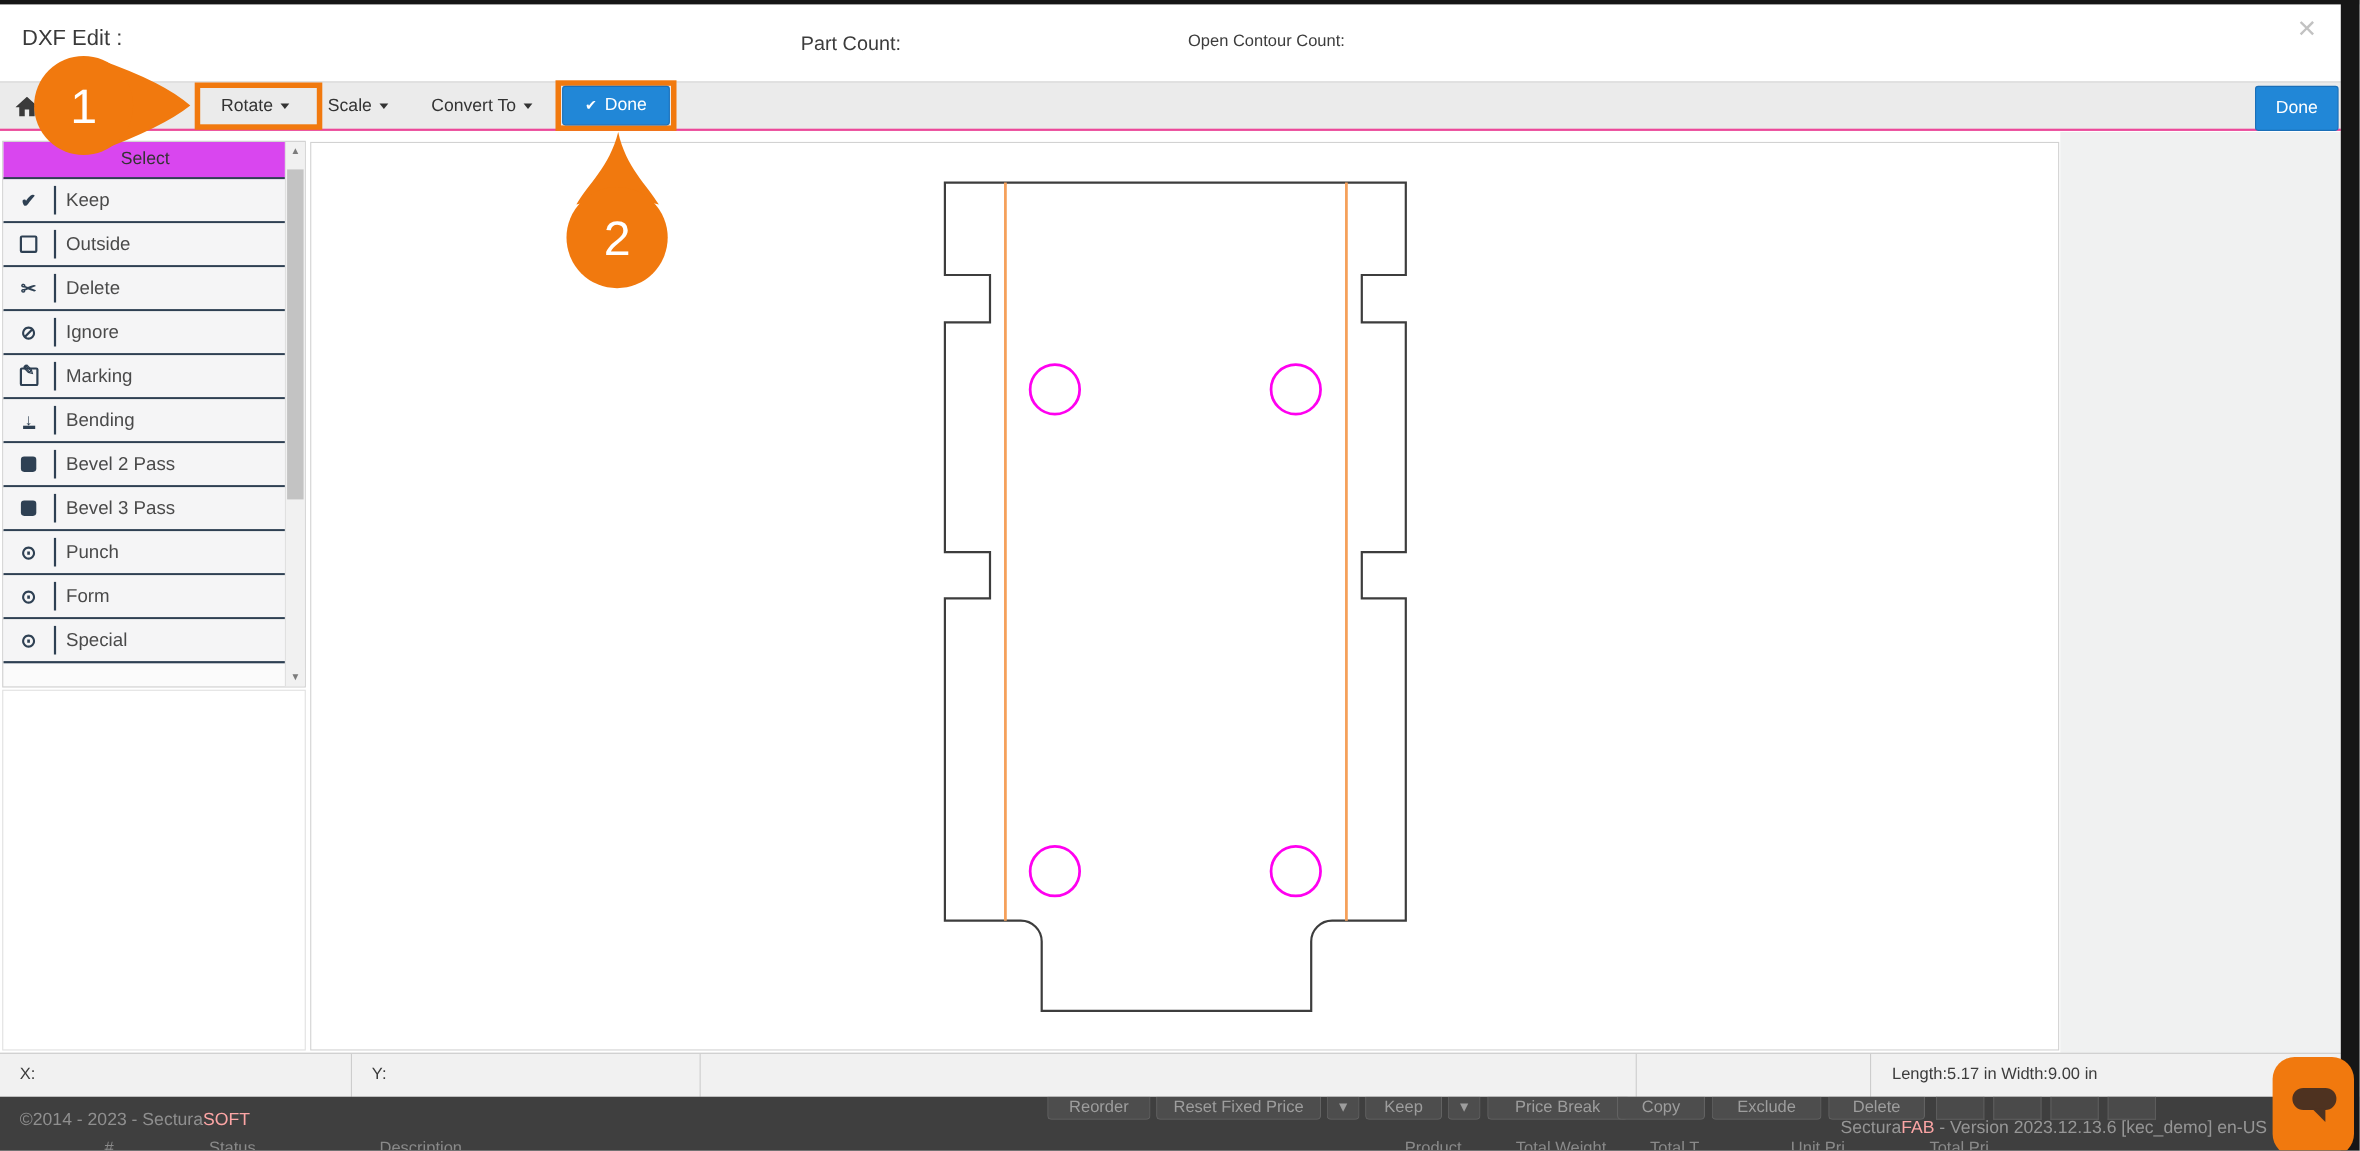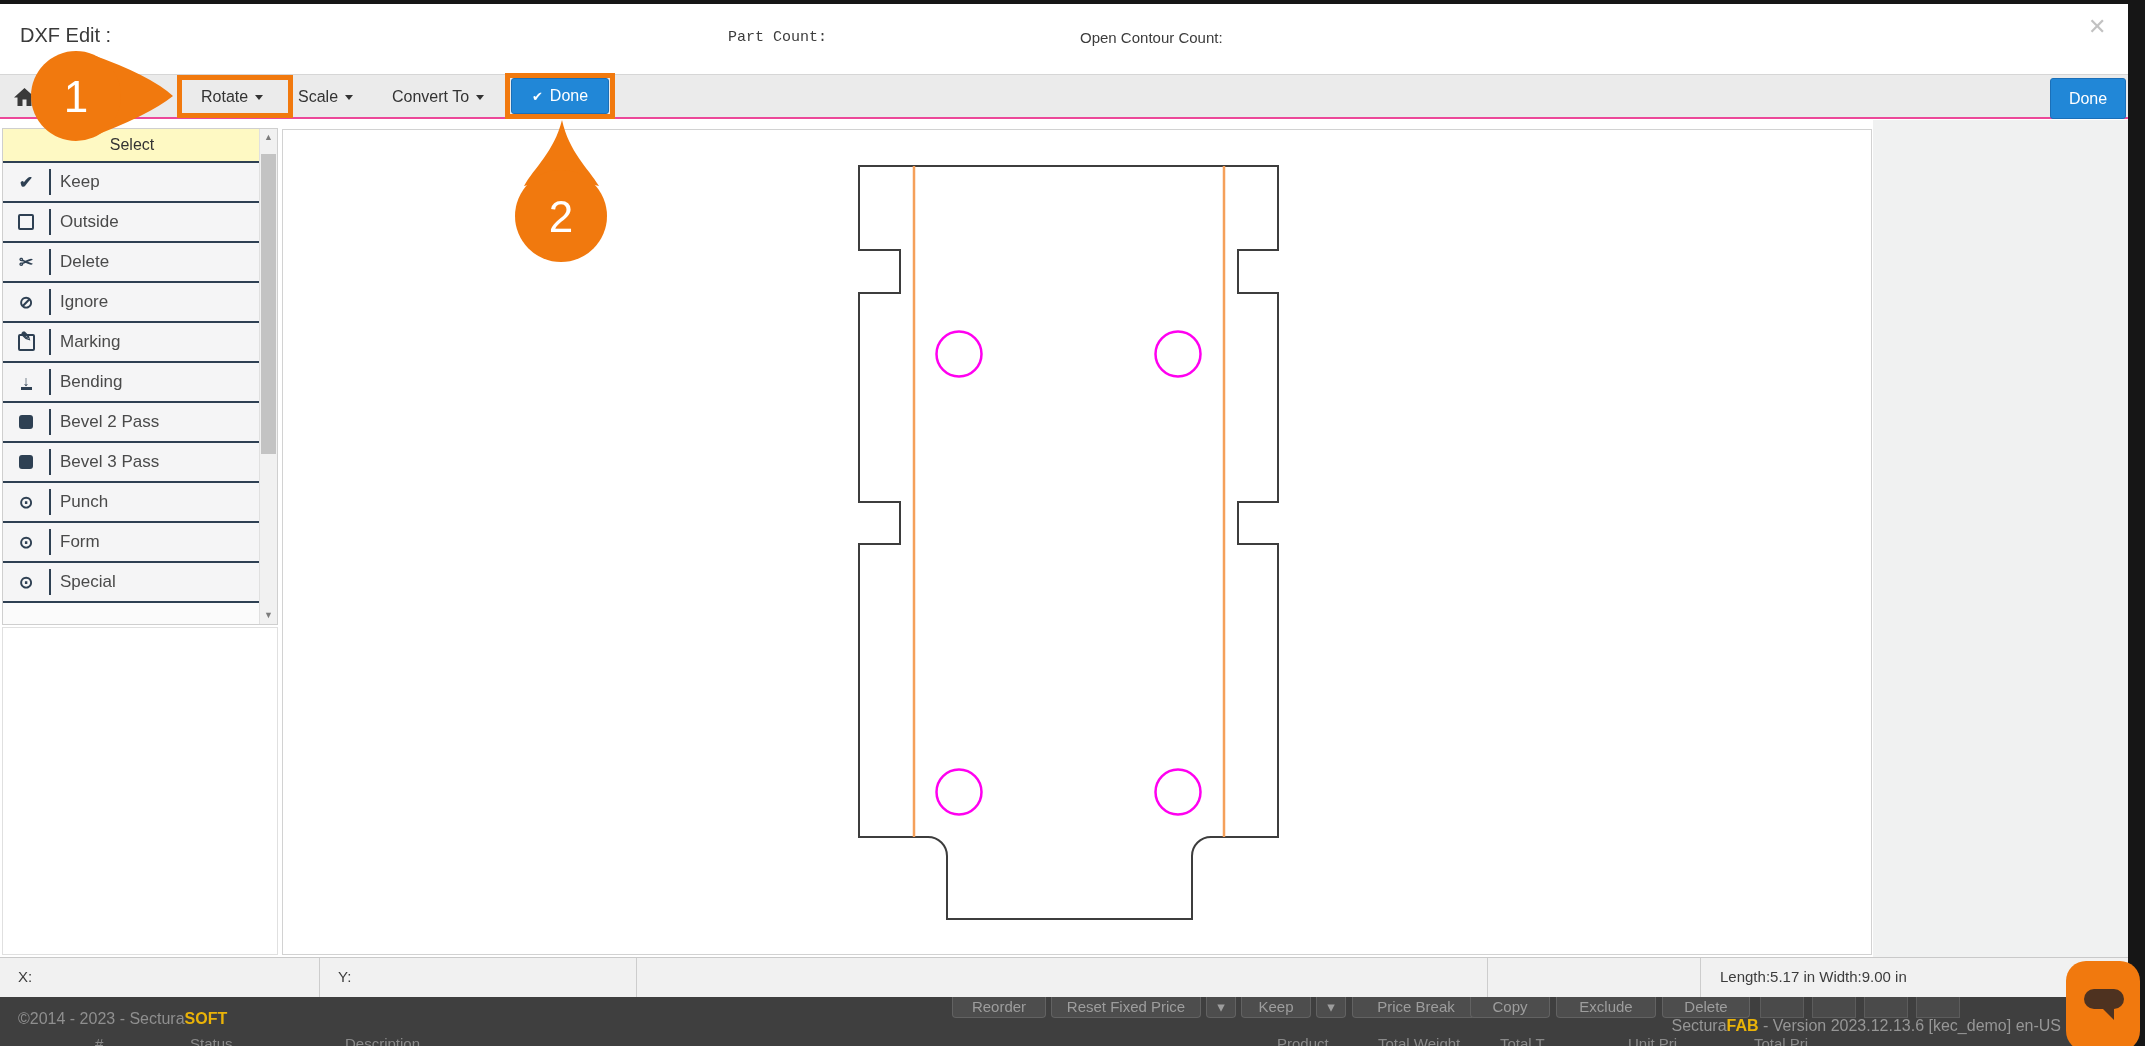--- a/index.html
+++ b/index.html
@@ -6,21 +6,21 @@
   #app{position:relative;width:2145px;height:1046px;background:#fff;overflow:hidden;
        font-family:"Liberation Sans",sans-serif;color:#333;}
   .abs{position:absolute;}
 
   
   .edge-top{left:0;top:0;width:2145px;height:4px;background:#161616;}
   .edge-right{left:2128px;top:0;width:17px;height:1046px;background:#161616;z-index:40;}
 
   
   .hdr-title{left:20px;top:24px;font-size:20px;color:#3a3a3a;}
-  .hdr-part{left:728px;top:29px;font-size:15px;color:#3c3c3c;font-family:Liberation Mono, monospace;}
+  .hdr-part{left:728px;top:29px;font-size:18px;color:#3c3c3c;}
   .hdr-contour{left:1080px;top:29px;font-size:15px;color:#3c3c3c;}
   .hdr-close{left:2088px;top:16px;font-size:22px;color:#c2c2c2;cursor:pointer;line-height:1;}
 
   
   .toolbar{left:0;top:74px;width:2128px;height:45px;background:#ebebeb;
            border-top:1px solid #d6d6d6;border-bottom:2px solid #ec4899;box-sizing:border-box;}
   .tb-item{position:absolute;top:0;height:43px;line-height:43px;font-size:16px;color:#333;white-space:nowrap;}
   .caret{display:inline-block;width:0;height:0;border-left:4px solid transparent;
          border-right:4px solid transparent;border-top:5px solid #333;margin-left:7px;vertical-align:middle;}
   .home-svg{position:absolute;left:14px;top:13px;}
@@ -30,21 +30,21 @@
   .box-done{left:505px;top:73px;width:110px;height:46px;}
   .btn-blue{position:absolute;background:var(--blue,#2187d7);border:1px solid #1a6fb8;color:#fff;
             font-size:16px;text-align:center;box-sizing:border-box;border-radius:3px;cursor:pointer;}
   .btn-done-tb{left:511px;top:78px;width:98px;height:36px;line-height:34px;z-index:31;}
   .btn-done-right{left:2050px;top:78px;width:76px;height:41px;line-height:39px;}
   .chk{font-size:13px;margin-right:7px;}
 
   
   .side-list{left:2px;top:128px;width:276px;height:497px;background:#fbfbfb;
              border:1px solid #cfcfcf;box-sizing:border-box;overflow:hidden;}
-  .side-head{height:32px;line-height:32px;text-align:center;font-size:16px;color:#333;background:#fef9c3;
+  .side-head{height:32px;line-height:32px;text-align:center;font-size:16px;color:#333;background:#d946ef;
              border-bottom:2px solid var(--sep,#2e4053);width:258px;}
   .side-row{position:relative;height:38px;background:#f5f5f6;border-bottom:2px solid var(--sep,#2e4053);
             width:258px;cursor:pointer;}
   .row-ic{position:absolute;left:0;top:0;width:46px;height:38px;display:flex;align-items:center;
           justify-content:center;color:var(--sep,#2e4053);font-size:17px;font-weight:bold;}
   .row-lb{position:absolute;left:46px;top:6px;bottom:6px;border-left:2px solid var(--sep,#2e4053);
           padding-left:9px;font-size:17px;color:#4a4a4a;display:flex;align-items:center;}
   .sq-outline{width:12px;height:12px;border:2px solid var(--sep,#2e4053);border-radius:2px;}
   .sq-fill{width:14px;height:14px;background:var(--sep,#2e4053);border-radius:3px;}
   .dl-ic{display:inline-block;border-bottom:3px solid var(--sep,#2e4053);padding:0 2px 0 2px;
@@ -71,21 +71,21 @@
   .st-txt{position:absolute;top:10px;font-size:15px;color:#3c3c3c;}
 
   
   .footer{left:0;top:997px;width:2145px;height:49px;background:#3f3f3f;overflow:hidden;z-index:5;}
   .g-btn{position:absolute;top:0;height:21px;background:#4d4d4d;border:1px solid #626262;border-top:none;
          border-radius:0 0 4px 4px;color:#9d9d9d;font-size:15px;text-align:center;line-height:20px;
          box-sizing:border-box;white-space:nowrap;padding:0 10px;}
   .g-sq{position:absolute;top:0;height:21px;width:44px;background:#4a4a4a;border:1px solid #5c5c5c;border-top:none;box-sizing:border-box;}
   .f-copy{position:absolute;left:18px;top:13px;font-size:16px;color:#8f8f8f;}
   .f-ver{position:absolute;right:84px;top:20px;font-size:16px;color:#969696;white-space:nowrap;}
-  .brand{color:#eab308;font-weight:bold;}
+  .brand{color:#fca5a5;font-weight:normal;}
   .f-th{position:absolute;top:38px;font-size:15px;color:#8a8a8a;white-space:nowrap;}
 
   
   .annot-svg{left:0;top:0;width:700px;height:300px;z-index:35;pointer-events:none;}
   .annot-fill{fill:var(--orange,#f1790e);}
   .annot-num{fill:#fff;font-size:44px;font-family:"Liberation Sans",sans-serif;}
 
   
   .chat{left:2066px;top:961px;width:74px;height:90px;background:var(--orange,#f1790e);
         border-radius:20px;z-index:60;cursor:pointer;}

